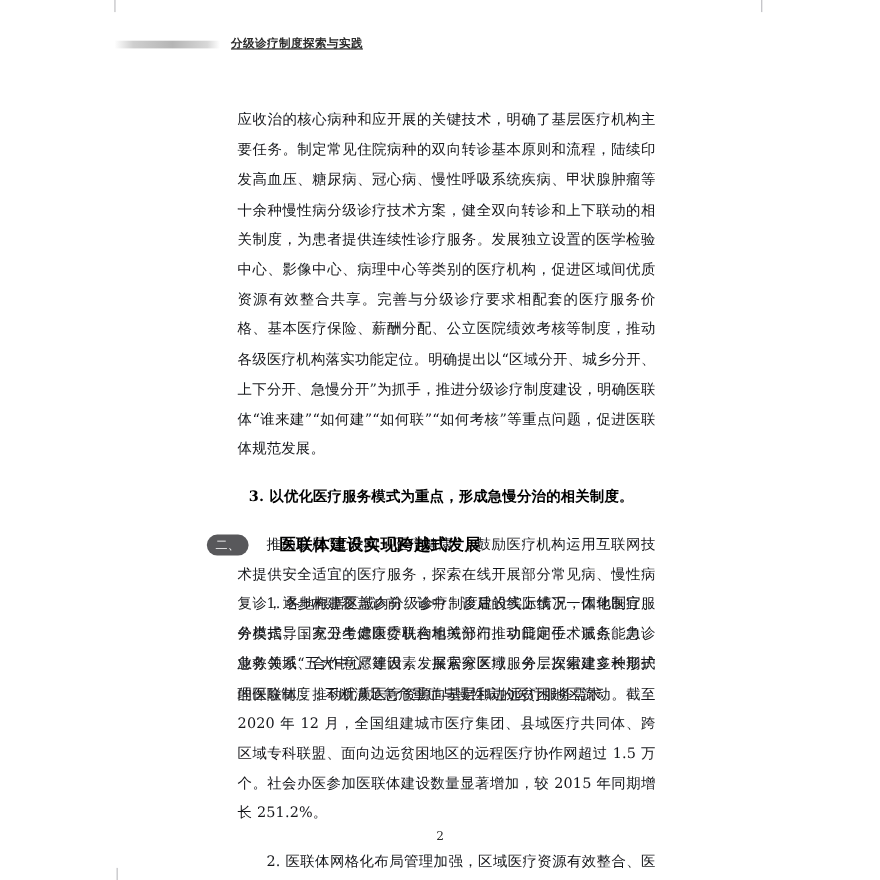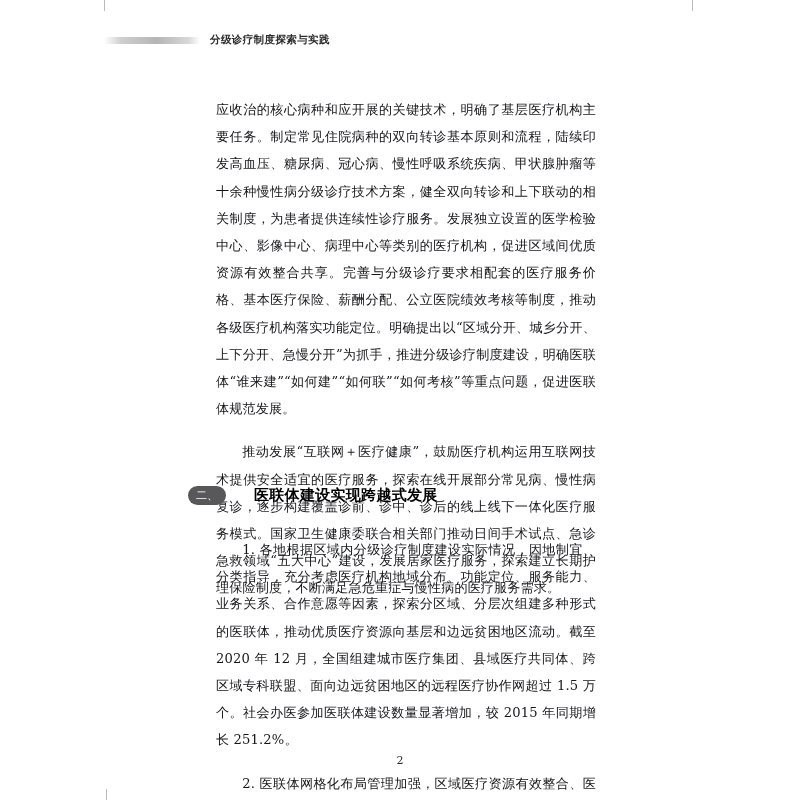--- a/index.html
+++ b/index.html
@@ -26,20 +26,21 @@
 
   
   .running-head {
     position: absolute;
     left: 104px;
     top: 30px;
     width: 592px;
     height: 20px;
     display: flex;
     align-items: center;
+    text-decoration: underline;
   }
   .head-rule {
     width: 96px;
     height: 7px;
     background: linear-gradient(to right, #ffffff 0%, #cfcfcf 18%, #b5b5b5 55%, #d8d8d8 88%, #ffffff 100%);
     margin-right: 10px;
     flex: none;
   }
   .head-title {
     font-size: 10.5px;
@@ -135,20 +136,21 @@
 <div class="crop-mark v" style="left:692px; top:0px;"></div>
 <div class="crop-mark v" style="left:106px; top:789px;"></div>
 
 <div class="running-head">
   <div class="head-rule"></div>
   <div class="head-title">分级诊疗制度探索与实践</div>
 </div>
 
 <div class="column">
   <p class="body-text">应收治的核心病种和应开展的关键技术，明确了基层医疗机构主要任务。制定常见住院病种的双向转诊基本原则和流程，陆续印发高血压、糖尿病、冠心病、慢性呼吸系统疾病、甲状腺肿瘤等十余种慢性病分级诊疗技术方案，健全双向转诊和上下联动的相关制度，为患者提供连续性诊疗服务。发展独立设置的医学检验中心、影像中心、病理中心等类别的医疗机构，促进区域间优质资源有效整合共享。完善与分级诊疗要求相配套的医疗服务价格、基本医疗保险、薪酬分配、公立医院绩效考核等制度，推动各级医疗机构落实功能定位。明确提出以“区域分开、城乡分开、上下分开、急慢分开”为抓手，推进分级诊疗制度建设，明确医联体“谁来建”“如何建”“如何联”“如何考核”等重点问题，促进医联体规范发展。</p>
+  <p class="sub-heading">3. 以优化医疗服务模式为重点，形成急慢分治的相关制度。</p>
   <p class="body-text indent">推动发展“互联网＋医疗健康”，鼓励医疗机构运用互联网技术提供安全适宜的医疗服务，探索在线开展部分常见病、慢性病复诊，逐步构建覆盖诊前、诊中、诊后的线上线下一体化医疗服务模式。国家卫生健康委联合相关部门推动日间手术试点、急诊急救领域“五大中心”建设，发展居家医疗服务，探索建立长期护理保险制度，不断满足急危重症与慢性病的医疗服务需求。</p>
 </div>
 
 <div class="section-head">
   <div class="section-pill">二、</div>
   <div class="section-title">医联体建设实现跨越式发展</div>
 </div>
 
 <div class="column-lower">
   <p class="body-text indent">1. 各地根据区域内分级诊疗制度建设实际情况，因地制宜、分类指导，充分考虑医疗机构地域分布、功能定位、服务能力、业务关系、合作意愿等因素，探索分区域、分层次组建多种形式的医联体，推动优质医疗资源向基层和边远贫困地区流动。截至 2020 年 12 月，全国组建城市医疗集团、县域医疗共同体、跨区域专科联盟、面向边远贫困地区的远程医疗协作网超过 1.5 万个。社会办医参加医联体建设数量显著增加，较 2015 年同期增长 251.2%。</p>

